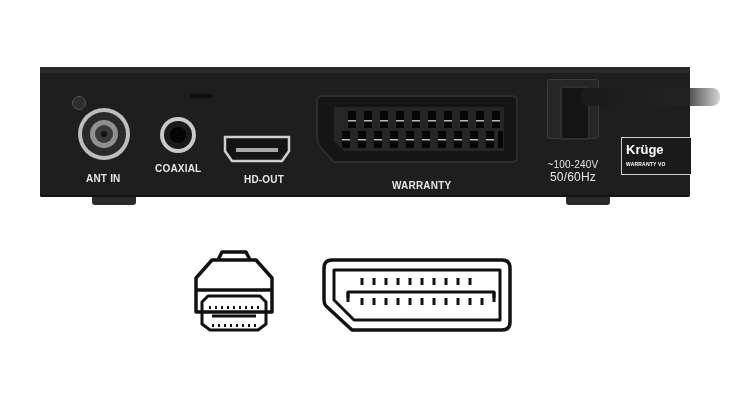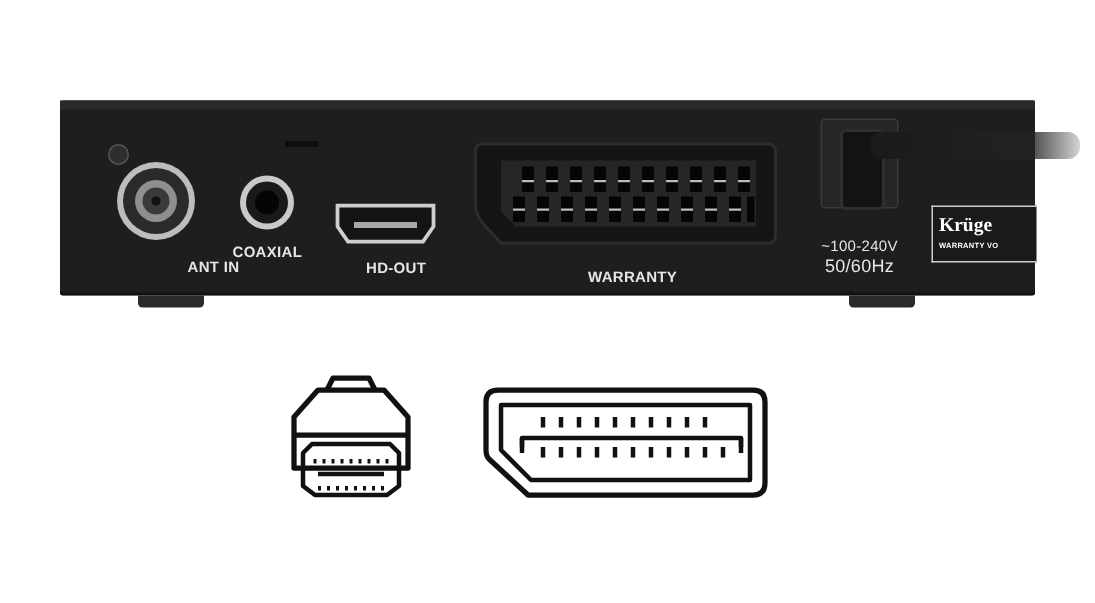--- a/index.html
+++ b/index.html
@@ -23,21 +23,21 @@
 <div class="abs foot" style="left:566px; top:197px; width:44px;"></div>
 
 <div class="abs" style="left:72px; top:96px; width:12px; height:12px; border-radius:50%; background:#2e2e2e; border:1px solid #555;"></div>
 
 <div class="abs ring-outer" style="left:78px; top:108px; width:52px; height:52px;">
   <div class="abs" style="left:4px; top:4px; width:44px; height:44px; border-radius:50%; background:#2a2a2a;"></div>
   <div class="abs" style="left:12px; top:12px; width:28px; height:28px; border-radius:50%; background:#8f8f8f;"></div>
   <div class="abs" style="left:17px; top:17px; width:18px; height:18px; border-radius:50%; background:#3a3a3a;"></div>
   <div class="abs" style="left:23px; top:23px; width:6px; height:6px; border-radius:50%; background:#111;"></div>
 </div>
-<div class="abs label" style="left:86px; top:173px;margin-left:39px;">ANT IN</div>
+<div class="abs label" style="left:86px; top:173px;">ANT IN</div>
 
 <div class="abs ring-outer" style="left:160px; top:117px; width:36px; height:36px; background:#c9c9c9;">
   <div class="abs" style="left:4px; top:4px; width:28px; height:28px; border-radius:50%; background:#1a1a1a;"></div>
   <div class="abs" style="left:10px; top:10px; width:16px; height:16px; border-radius:50%; background:#050505;"></div>
 </div>
 <div class="abs label" style="left:155px; top:163px;">COAXIAL</div>
 
 <div class="abs" style="left:190px; top:94px; width:22px; height:4px; background:#0e0e0e;"></div>
 
 <div class="abs" style="left:222px; top:134px; width:70px; height:30px;">
@@ -103,21 +103,21 @@
 
 <div class="abs" style="left:547px; top:79px; width:50px; height:58px; background:#262626; border:1px solid #3a3a3a; border-radius:3px;">
   <div class="abs" style="left:12px; top:6px; width:26px; height:50px; background:#141414; border:2px solid #2f2f2f; border-radius:4px;"></div>
 </div>
 <div class="abs cable" style="left:580px; top:88px; width:140px; height:18px;"></div>
 
 <div class="abs label" style="left:545px; top:159px; font-weight:normal; font-size:10px; text-align:center; width:56px;">~100-240V</div>
 <div class="abs label" style="left:545px; top:170px; font-weight:normal; font-size:12px; text-align:center; width:56px;">50/60Hz</div>
 
 <div class="abs sticker" style="left:621px; top:137px; width:69px; height:36px; overflow:hidden; border-right:none;">
-  <div class="abs" style="left:4px; top:4px; font-family:Liberation Serif, serif; font-size:13px; font-weight:bold; white-space:nowrap;text-align:right;">Krüge</div>
+  <div class="abs" style="left:4px; top:4px; font-family:Liberation Sans, sans-serif; font-size:13px; font-weight:bold; white-space:nowrap;text-align:right;">Krüge</div>
   <div class="abs" style="left:4px; top:23px; font-size:5px; font-weight:bold; white-space:nowrap; letter-spacing:0.2px;">WARRANTY VO</div>
 </div>
 
 <div class="abs" style="left:184px; top:248px; width:100px; height:84px;">
   <svg width="100" height="84" viewBox="0 0 100 84" fill="none" stroke="#111" stroke-width="3.5" stroke-linejoin="round">
     <path d="M34 12 L38 4 H62 L66 12"></path>
     <path d="M28 12 H72 L88 30 V64 H12 V30 Z"></path>
     <line x1="12" y1="42" x2="88" y2="42"></line>
     <path d="M18 54 V76 L26 82 H74 L82 76 V54 L76 48 H24 Z" stroke-width="3"></path>
     <line x1="28" y1="68" x2="72" y2="68" stroke-width="3"></line>

